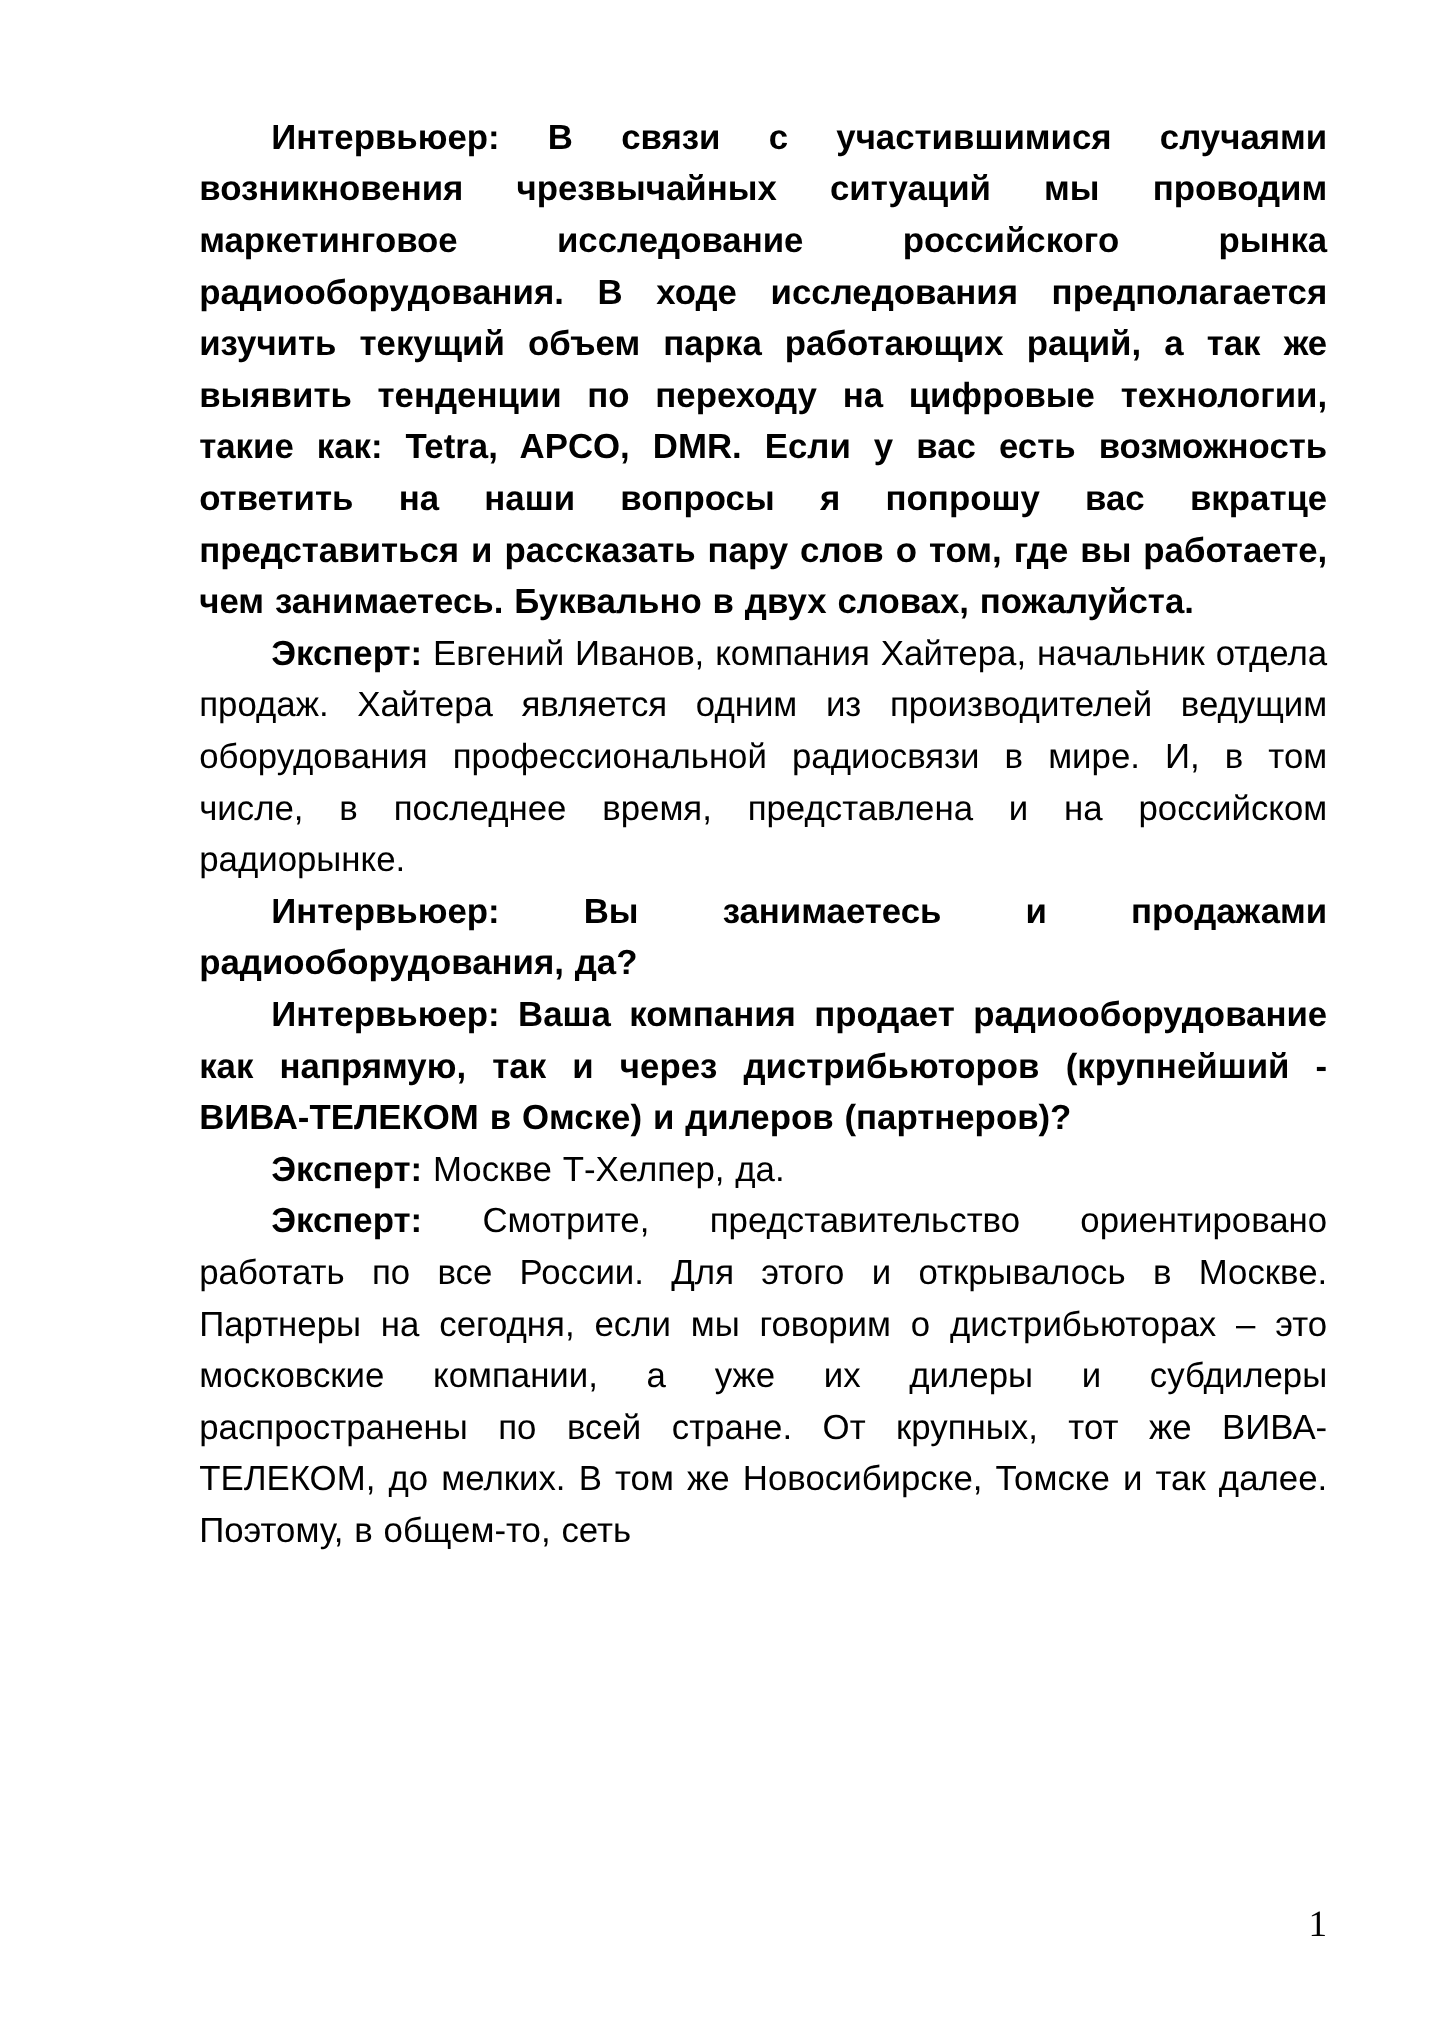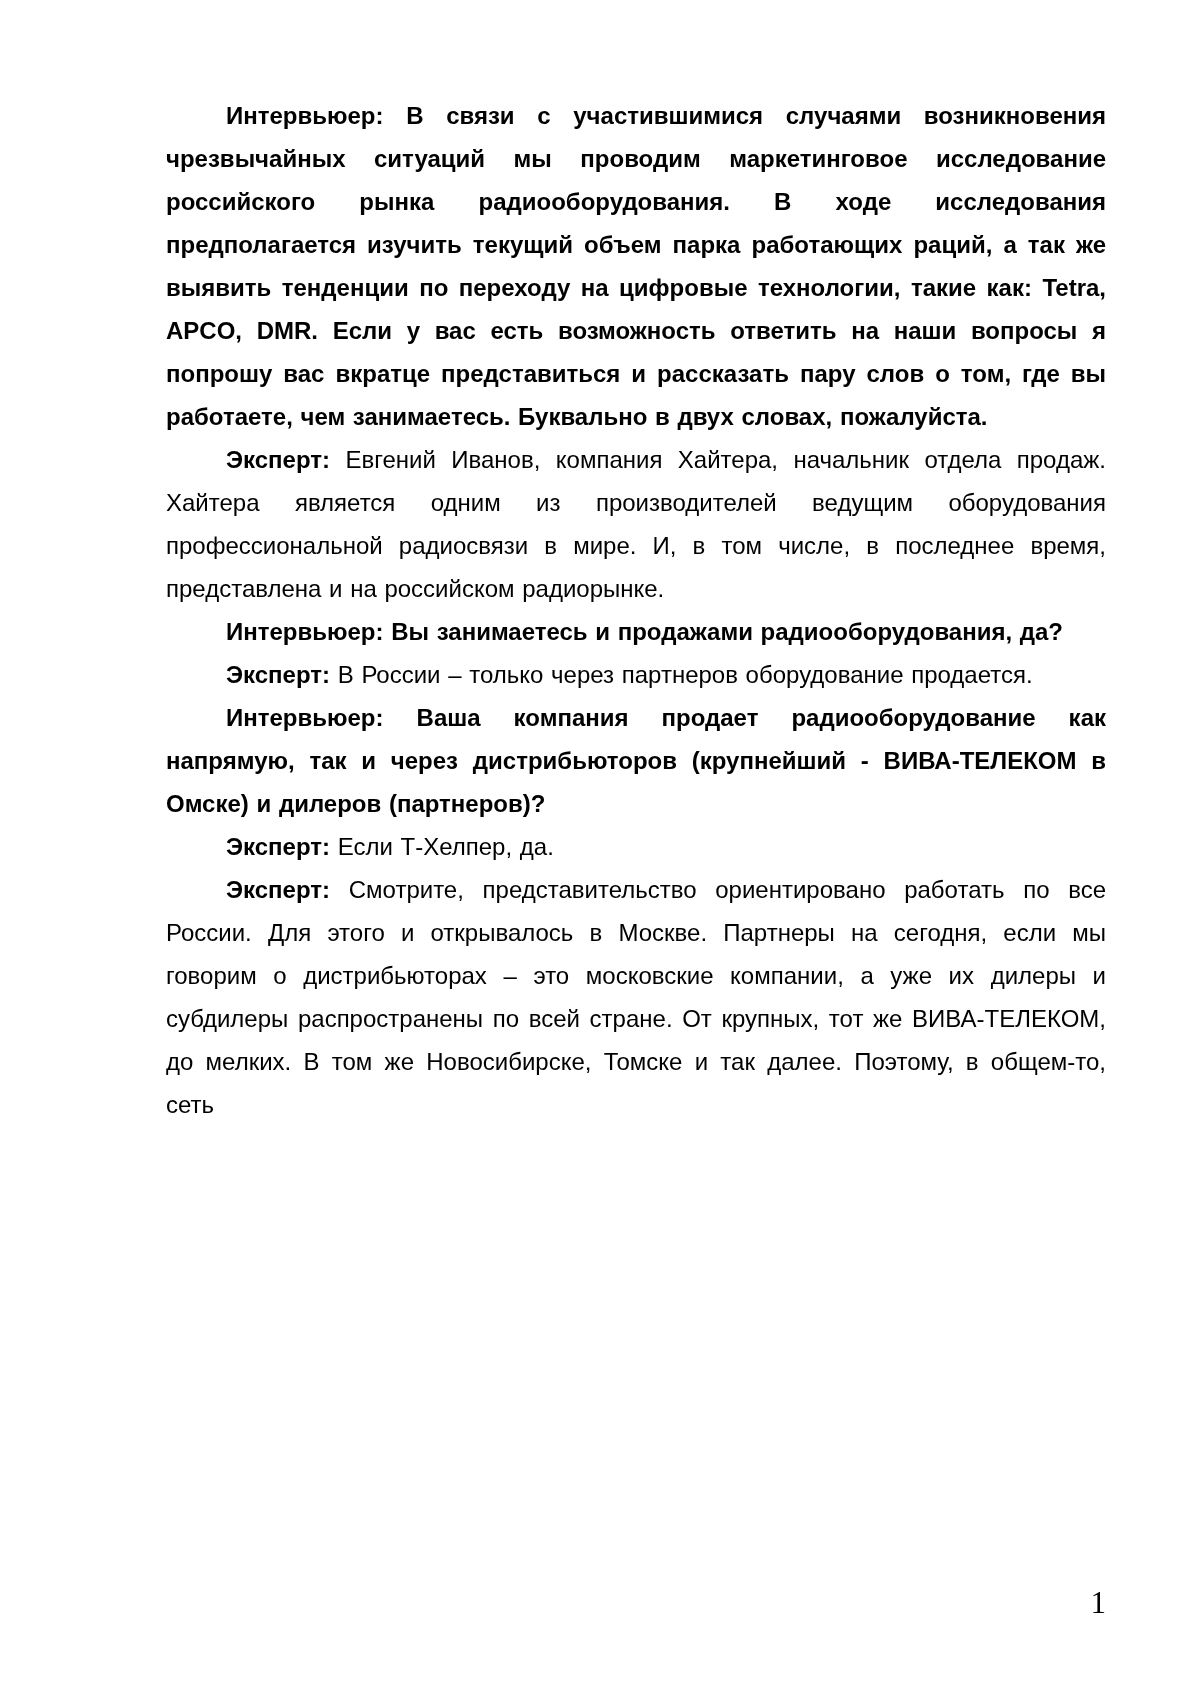--- a/index.html
+++ b/index.html
@@ -16,21 +16,21 @@
   .content {
     position: absolute;
     top: 94px;
     left: 0;
     width: 1191px;
     padding-left: 166px;
     padding-right: 85px;
   }
   .para {
     margin: 0;
-    font-size: 24px;
+    font-size: 29px;
     line-height: 43px;
     text-align: justify;
     text-indent: 60px;
     word-spacing: 1px;
   }
   .para.interviewer { font-weight: bold; }
   .speaker { font-weight: bold; }
   .page-number {
     position: absolute;
     right: 85px;
@@ -48,27 +48,26 @@
   <div class="content">
 
     <p class="para interviewer"><span class="speaker">Интервьюер:</span> <span>В связи с участившимися случаями возникновения чрезвычайных ситуаций мы проводим маркетинговое исследование российского рынка радиооборудования. В ходе исследования предполагается изучить текущий объем парка работающих раций, а так же выявить тенденции по переходу на цифровые технологии, такие как: Tetra, APCO, DMR. Если у вас есть возможность ответить на наши вопросы я попрошу вас вкратце представиться и рассказать пару слов о том, где вы работаете, чем занимаетесь. Буквально в двух словах, пожалуйста.</span></p>
 
     <p class="para expert"><span class="speaker">Эксперт:</span> <span>Евгений Иванов, компания Хайтера, начальник отдела продаж. Хайтера является одним из производителей ведущим оборудования профессиональной радиосвязи в мире. И, в том числе, в последнее время, представлена и на российском радиорынке.</span></p>
 
     <p class="para interviewer"><span class="speaker">Интервьюер:</span> <span>Вы занимаетесь и продажами радиооборудования, да?</span></p>
 
 
 
-    <p class="para expert"><span class="speaker">Эксперт:</span> <span>В России – только через партнеров оборудование продается.</span></p>
 
     <p class="para interviewer"><span class="speaker">Интервьюер:</span> <span>Ваша компания продает радиооборудование как напрямую, так и через дистрибьюторов (крупнейший - ВИВА-ТЕЛЕКОМ в Омске) и дилеров (партнеров)?</span></p>
 
 
 
-    <p class="para expert"><span class="speaker">Эксперт:</span> <span>Если Т-Хелпер, да.</span></p>
+    <p class="para expert"><span class="speaker">Эксперт:</span> <span>Москве Т-Хелпер, да.</span></p>
 
 
     <p class="para expert"><span class="speaker">Эксперт:</span> <span>Смотрите, представительство ориентировано работать по все России. Для этого и открывалось в Москве. Партнеры на сегодня, если мы говорим о дистрибьюторах – это московские компании, а уже их дилеры и субдилеры распространены по всей стране. От крупных, тот же ВИВА-ТЕЛЕКОМ, до мелких. В том же Новосибирске, Томске и так далее. Поэтому, в общем-то, сеть</span></p>
 
   </div>
 
   <div class="page-number">1</div>
 </div>
 
 </body></html>

